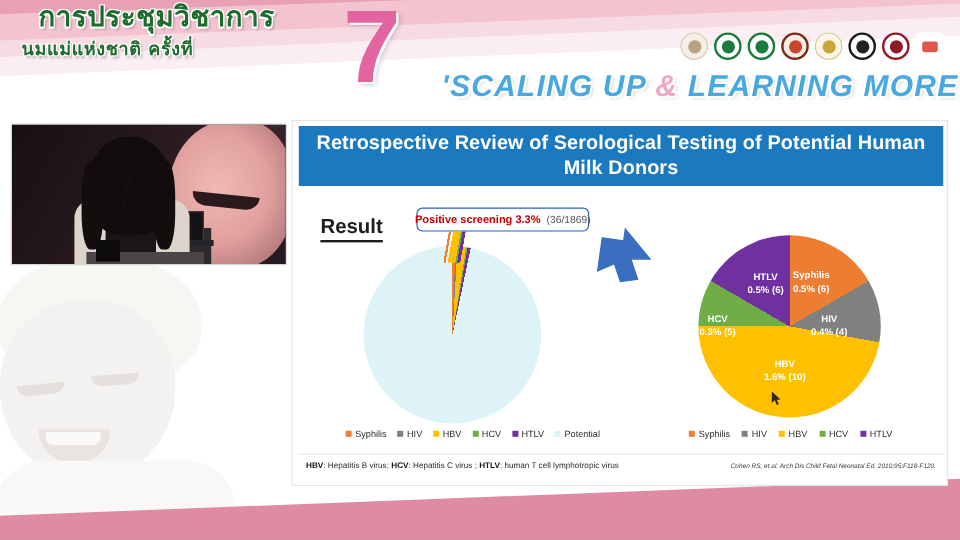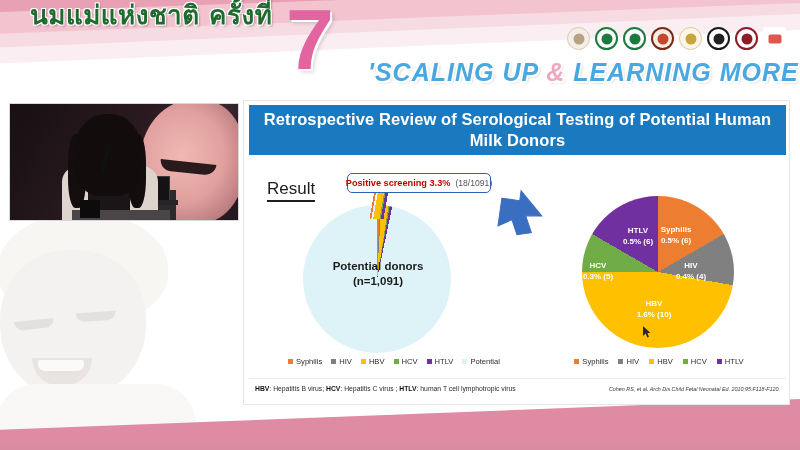--- a/index.html
+++ b/index.html
@@ -24,21 +24,21 @@
   .pb4 { top:50px;  height:16px; background:#fbeef2; transform: rotate(-2.4deg); }
 
   #thai-title-wrap { position:absolute; left:14px; top:2px; width:300px; z-index:6; }
   .thai-line {
     font-family:"DejaVu Sans", sans-serif;
     font-weight:bold; color:#1f6b2e; letter-spacing:.5px;
     text-shadow: -1px -1px 0 #fff, 1px -1px 0 #fff, -1px 1px 0 #fff, 1px 1px 0 #fff, 2px 2px 2px rgba(0,0,0,.25);
     white-space:nowrap;
   }
   .tl1 { font-size:23px; line-height:26px; margin-left:18px; }
-  .tl2 { font-size:26px; line-height:26px; margin-left:16px; }
+  .tl2 { font-size:15px; line-height:26px; margin-left:4px; }
   .tl3 { font-size:18px; line-height:24px; margin-left:60px; color:#3a3a3a; text-shadow:none; font-weight:bold;}
 
   #big-seven {
     position:absolute; left:286px; top:-4px; z-index:6;
     font-family:"Liberation Sans", sans-serif; font-weight:bold;
     font-size:86px; line-height:86px; color:#e264a0;
     text-shadow: 2px 2px 0 #fff, 3px 3px 4px rgba(0,0,0,.18);
   }
 
   #logos { position:absolute; left:567px; top:27px; z-index:6; display:flex; gap:5px; align-items:center; }
@@ -121,21 +121,21 @@
     background:#ffffff; z-index:5; border:1px solid #e6e6e6;
   }
   #slide-title {
     position:absolute; left:5px; top:4px; width:537px; height:50px;
     background:#1b79c0; color:#ffffff;
     display:flex; align-items:center; justify-content:center; text-align:center;
     font-size:16.5px; font-weight:bold; line-height:21px; letter-spacing:.1px;
   }
   #result-label {
     position:absolute; left:23px; top:78px;
-    font-size:17px; font-weight:normal; color:#1d1d1d;
+    font-size:17px; font-weight:bold; color:#1d1d1d;
     border-bottom:2px solid #1d1d1d; padding-bottom:1px;
   }
   #callout {
     position:absolute; left:103px; top:72px; width:144px; height:20px;
     border:1.3px solid #2f5fbe; border-radius:5px; background:#ffffff;
     display:flex; align-items:center; justify-content:center; gap:5px;
     white-space:nowrap;
   }
   #callout .c-red { color:#c00000; font-size:9.2px; font-weight:bold; }
   #callout .c-gray { color:#555; font-size:8.6px; }
@@ -225,20 +225,21 @@
 
 <div id="stage">
 
   <div id="header">
     <div class="pinkband pb1"></div>
     <div class="pinkband pb2"></div>
     <div class="pinkband pb3"></div>
     <div class="pinkband pb4"></div>
 
     <div id="thai-title-wrap">
+      <div class="thai-line tl1">การประชุมวิชาการ</div>
       <div class="thai-line tl2">นมแม่แห่งชาติ ครั้งที่</div>
     </div>
 
     <div id="big-seven">7</div>
 
     <div id="logos">
       <div class="logo lg1"></div>
       <div class="logo lg2"></div>
       <div class="logo lg3"></div>
       <div class="logo lg4"></div>
@@ -280,33 +281,29 @@
   </div>
 
   <div id="slide">
 
     <div id="slide-title">Retrospective Review of Serological Testing of Potential Human Milk Donors</div>
 
     <div id="result-label">Result</div>
 
     <div id="callout">
       <span class="c-red">Positive screening 3.3%</span>
-      <span class="c-gray">(18/1091)</span>
+      <span class="c-gray">(36/1869)</span>
     </div>
 
     <svg id="arrow" viewBox="0 0 50 47">
       <polygon points="4,12 22,12 22,2 46,24 30,26 38,42 24,46 17,32 4,40" fill="#3a6ec0" stroke="#3a6ec0" stroke-width="1" transform="rotate(8 25 24)"></polygon>
     </svg>
 
     <div id="pie-left"></div>
     <div id="sliver-ext"></div>
-    <div id="pie-left-label">
-      <div>Potential donors</div>
-      <div>(n=1,091)</div>
-    </div>
 
     <div id="legend-left">
       <span class="lg-item">
           <i class="lg-sw" style="background:#ed7d31"></i>
           <span>Syphilis</span>
         </span>
       <span class="lg-item">
           <i class="lg-sw" style="background:#808080"></i>
           <span>HIV</span>
         </span>

